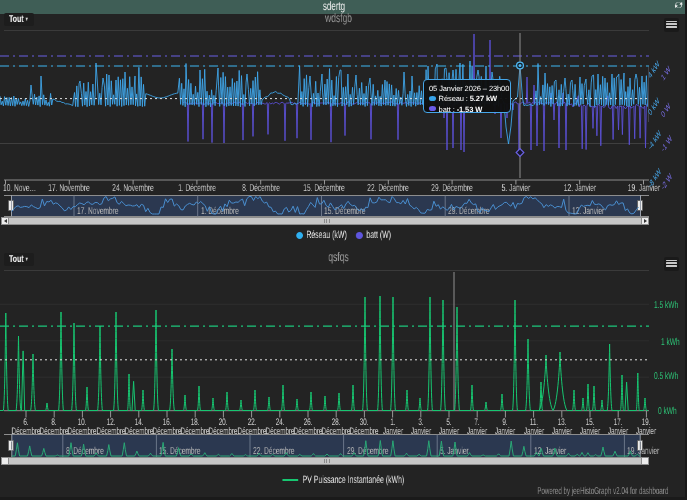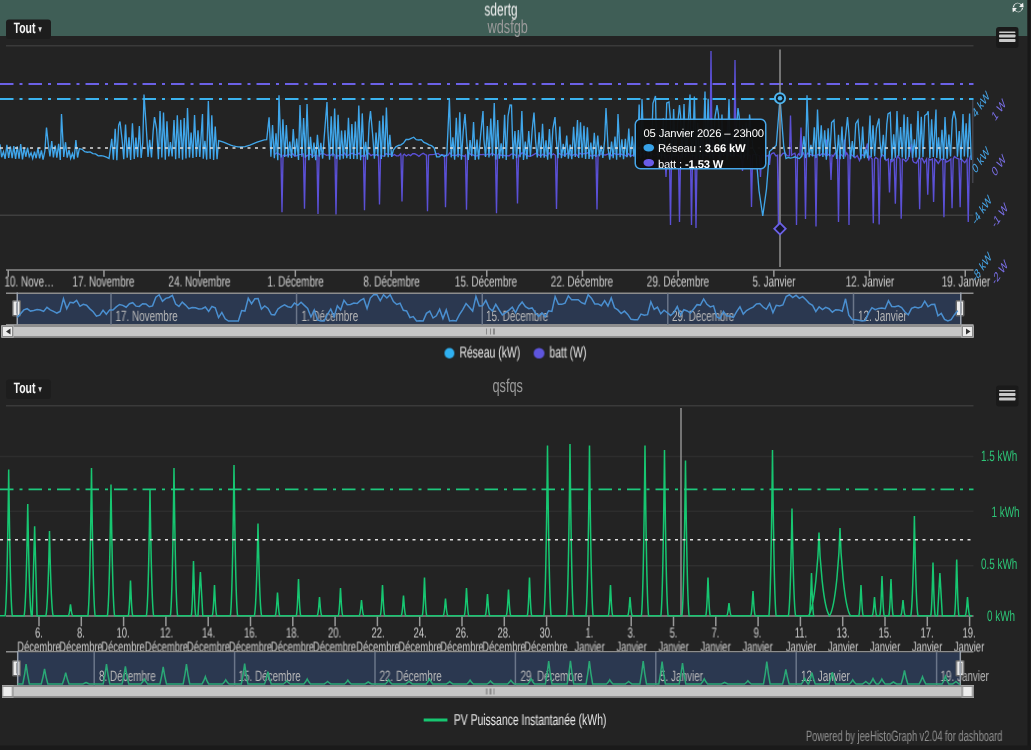--- a/index.html
+++ b/index.html
@@ -1,15 +1,15 @@
 <!DOCTYPE html>
 <html><head><meta charset="utf-8"><style>
 * { margin:0; padding:0; box-sizing:border-box; -webkit-font-smoothing:antialiased; text-rendering:geometricPrecision; }
 html,body { width:687px; height:500px; background:#232323; font-family:"Liberation Sans", sans-serif; overflow:hidden; }
-#topbar { position:absolute; left:0; top:0; width:685px; height:24px; background:#3f5e56; }
+#topbar { position:absolute; left:0; top:0; width:685px; height:14px; background:#3f5e56; }
 #topbar .t { position:absolute; left:-17px; right:0; top:-1px; text-align:center; color:#f2f2f2; font-size:12px; transform:scaleX(0.66); will-change:transform; }
 .ttl { position:absolute; left:-5px; width:687px; text-align:center; color:#9a9a9a; font-size:12.5px; transform:scaleX(0.68); will-change:transform; }
 .tout { position:absolute; left:4px; background:#1d1d1d; color:#f5f5f5; font-size:10px; font-weight:bold;
         border-radius:2px; padding:2px 0 2px 0; width:30px; height:13px; line-height:9px; white-space:nowrap; }
 .tout em { display:inline-block; font-style:normal; transform:scaleX(0.7); transform-origin:0 50%; margin-left:5px; will-change:transform; }
 .tout span { font-size:6px; position:relative; top:-1px; color:#ddd; }
 .hr { position:absolute; left:4px; width:645px; height:1px; background:#3a3a3a; }
 .burger { position:absolute; left:664px; width:15px; height:14px; background:#1a1a1a; border-radius:2px; padding:2.5px 2px; }
 .burger i { display:block; height:1.6px; background:#c9c9c9; margin:0 0 1.3px 0; border-radius:0.5px; }
 .xl { position:absolute; color:#d0d0d0; font-size:10px; text-align:center; transform:scaleX(0.66); will-change:transform; }
@@ -176,21 +176,21 @@
   </div>
 <div class="sb" style="top:217px">
     <div class="ar al" style="left:-1px"></div>
     <div class="ar ar2" style="right:-1px"></div>
     <div class="grip"></div>
   </div>
 <div class="legend" style="top:229px"><span class="dot" style="background:#2fb0f0"></span>Réseau (kW)<span style="display:inline-block;width:14px"></span><span class="dot" style="background:#5e55dd"></span>batt (W)</div>
 <div id="tooltip">
     <div class="in">
  <div>05 Janvier 2026 – 23h00</div>
- <div><span class="bdot" style="background:#37a2e8"></span>Réseau : <b>3.66 kW</b></div>
+ <div><span class="bdot" style="background:#37a2e8"></span>Réseau : <b>5.27 kW</b></div>
  <div><span class="bdot" style="background:#6a5ce8"></span>batt : <b>-1.53 W</b></div>
 </div>
   </div>
 
 <div class="ttl" style="top:250px">qsfqs</div>
 <div class="tout" style="top:253px"><em>Tout <span>▾</span></em></div>
 <div class="hr" style="top:270px"></div>
 <div class="burger" style="top:257px">
     <i></i>
     <i></i>

